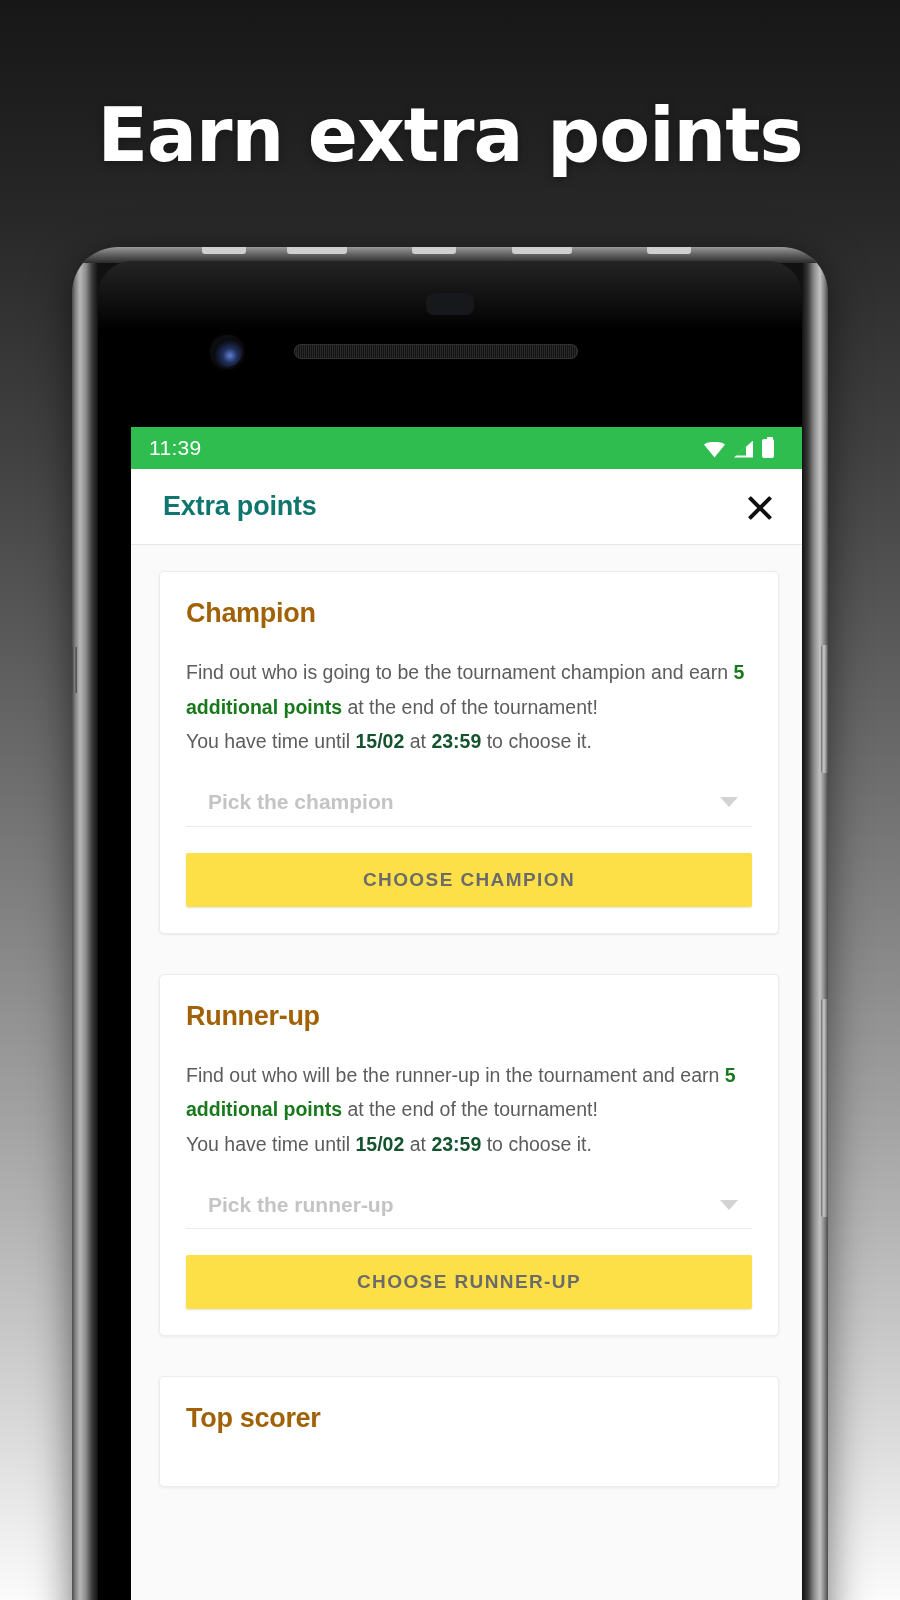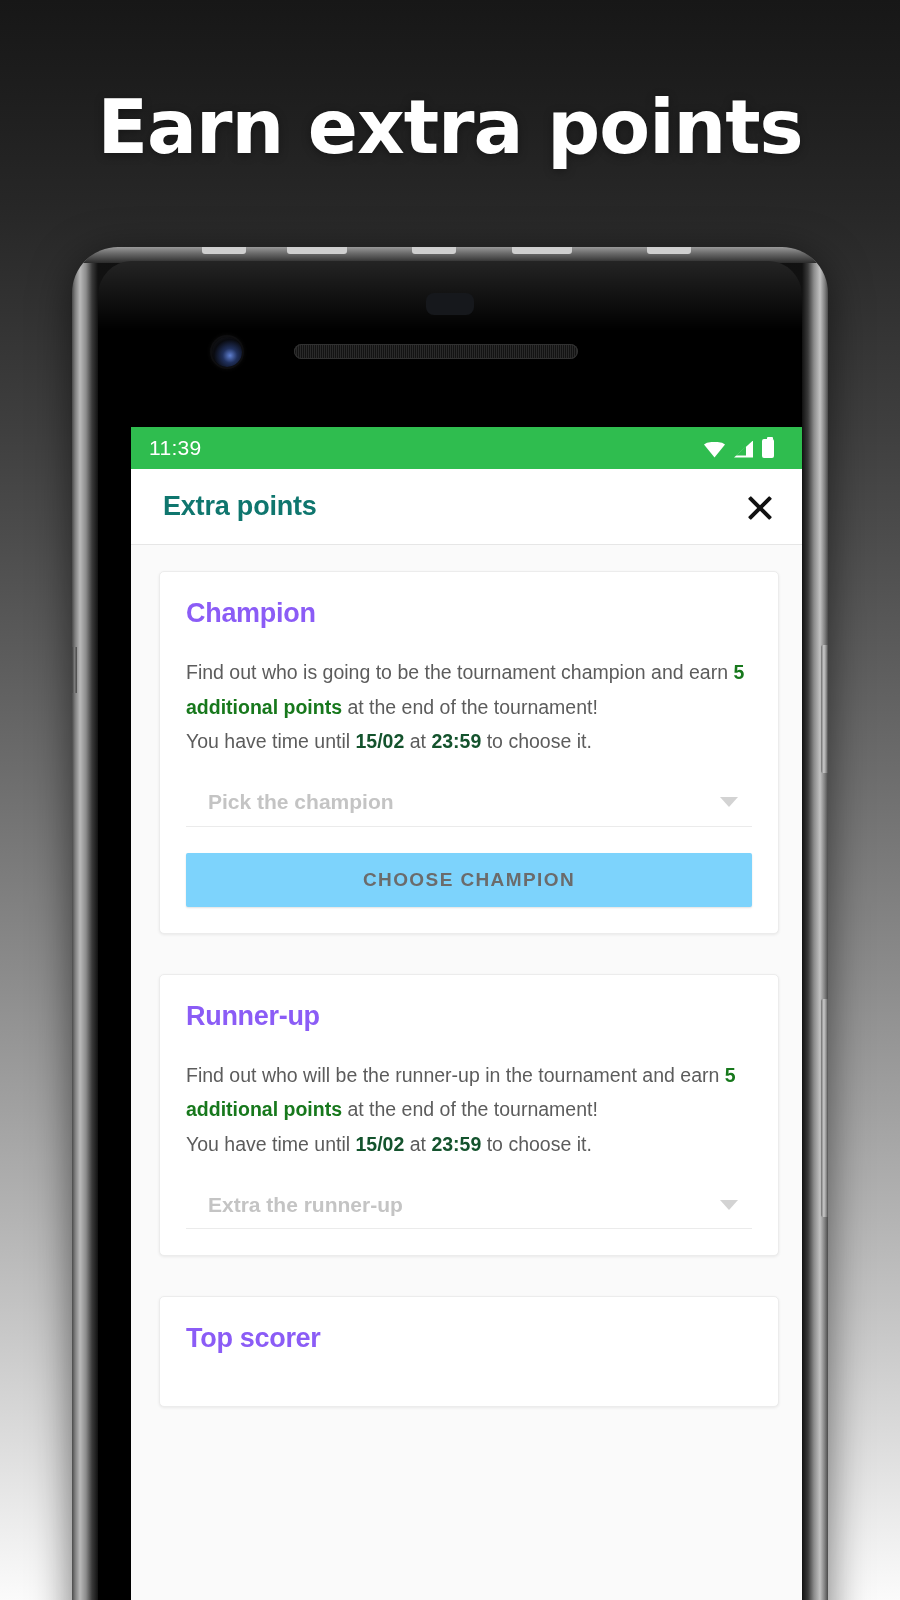--- a/index.html
+++ b/index.html
@@ -9,21 +9,21 @@
     background:linear-gradient(180deg,
        #171717 0%, #1e1e1e 6%, #272727 13%, #333333 20%,
        #3f3f3f 27%, #4d4d4d 34%, #5c5c5c 41%, #6c6c6c 48%,
        #7d7d7d 55%, #8e8e8e 62%, #a0a0a0 69%, #b3b3b3 76%,
        #c7c7c7 83%, #dcdcdc 90%, #efefef 96%, #fbfbfb 100%);
     position:relative;
   }
 
   
   .headline{
-    position:absolute; top:84px; left:0; width:900px;
+    position:absolute; top:92px; left:0; width:900px;
     text-align:center; color:#ffffff;
     font-size:74px; font-weight:bold; letter-spacing:-1px;
     font-family:"DejaVu Sans", sans-serif;
     text-shadow:0 2px 10px rgba(0,0,0,.35);
   }
 
   
   .phone{
     position:absolute; left:72px; top:247px;
     width:756px; height:1400px;
@@ -127,21 +127,21 @@
     background:#fafafa; height:calc(100% - 118px);
     padding:26px 28px 0 28px; overflow:hidden;
   }
 
   .card{
     background:#fff; border:1px solid #ececec; border-radius:5px;
     box-shadow:0 1px 3px rgba(0,0,0,.07);
     padding:26px 26px 26px 26px; margin-bottom:40px;
   }
   .card-title{
-    font-size:27px; font-weight:bold; color:#8b5cf6;
+    font-size:27px; font-weight:bold; color:#a16207;
     letter-spacing:-.3px; margin-bottom:26px;
   }
   .card-body{
     font-size:19.5px; line-height:1.77; color:#5c5c5c;
   }
   .card-body .hl{ color:#17781c; font-weight:bold; }
   .card-body .bd{ color:#14532d; font-weight:bold; }
 
   .select{
     margin-top:20px; height:48px; display:flex; align-items:center;
@@ -150,21 +150,21 @@
   }
   .select-placeholder{ font-size:21px; color:#c4c4c4; }
   .caret{
     width:0;height:0;border-left:9px solid transparent;
     border-right:9px solid transparent;border-top:10px solid #d3d3d3;
     margin-right:4px;
   }
 
   .btn{
     margin-top:26px; height:54px; width:100%;
-    background:#7dd3fc; border:none; border-radius:2px;
+    background:#fde047; border:none; border-radius:2px;
     color:#6b6b6b; font-size:19px; font-weight:bold;
     letter-spacing:1.4px; cursor:pointer;
     font-family:"Liberation Sans", sans-serif;
     box-shadow:0 1px 2px rgba(0,0,0,.12);
   }
 
   
   .side-btn{
     position:absolute; right:0; width:7px;
     background:linear-gradient(90deg,#6f6f6f,#c9c9c9 40%,#8f8f8f 75%,#4c4c4c);
@@ -231,23 +231,24 @@
           <button class="btn">CHOOSE CHAMPION</button>
         </div>
 
         <div class="card">
           <div class="card-title">Runner-up</div>
           <div class="card-body">
             <span>Find out who will be the runner-up in the tournament and earn </span><span class="hl">5 additional points</span><span> at the end of the tournament!</span><br>
             <span>You have time until </span><span class="bd">15/02</span><span> at </span><span class="bd">23:59</span><span> to choose it.</span>
           </div>
           <div class="select">
-            <span class="select-placeholder">Extra the runner-up</span>
+            <span class="select-placeholder">Pick the runner-up</span>
             <span class="caret"></span>
           </div>
+          <button class="btn">CHOOSE RUNNER-UP</button>
         </div>
 
         <div class="card">
           <div class="card-title">Top scorer</div>
         </div>
 
       </div>
     </div>
   </div>
 </div>

